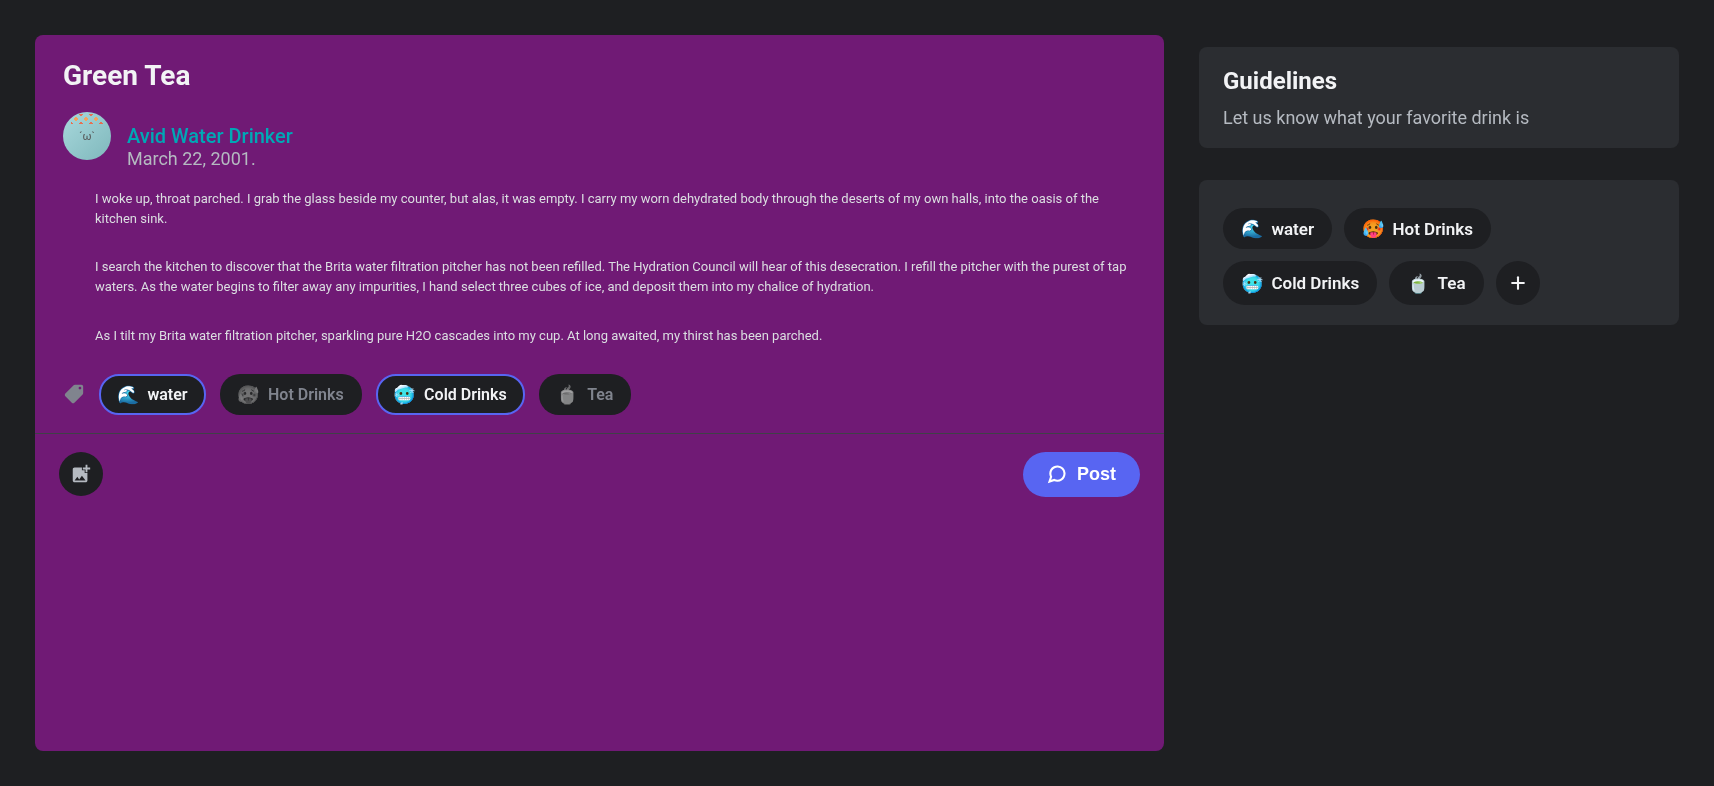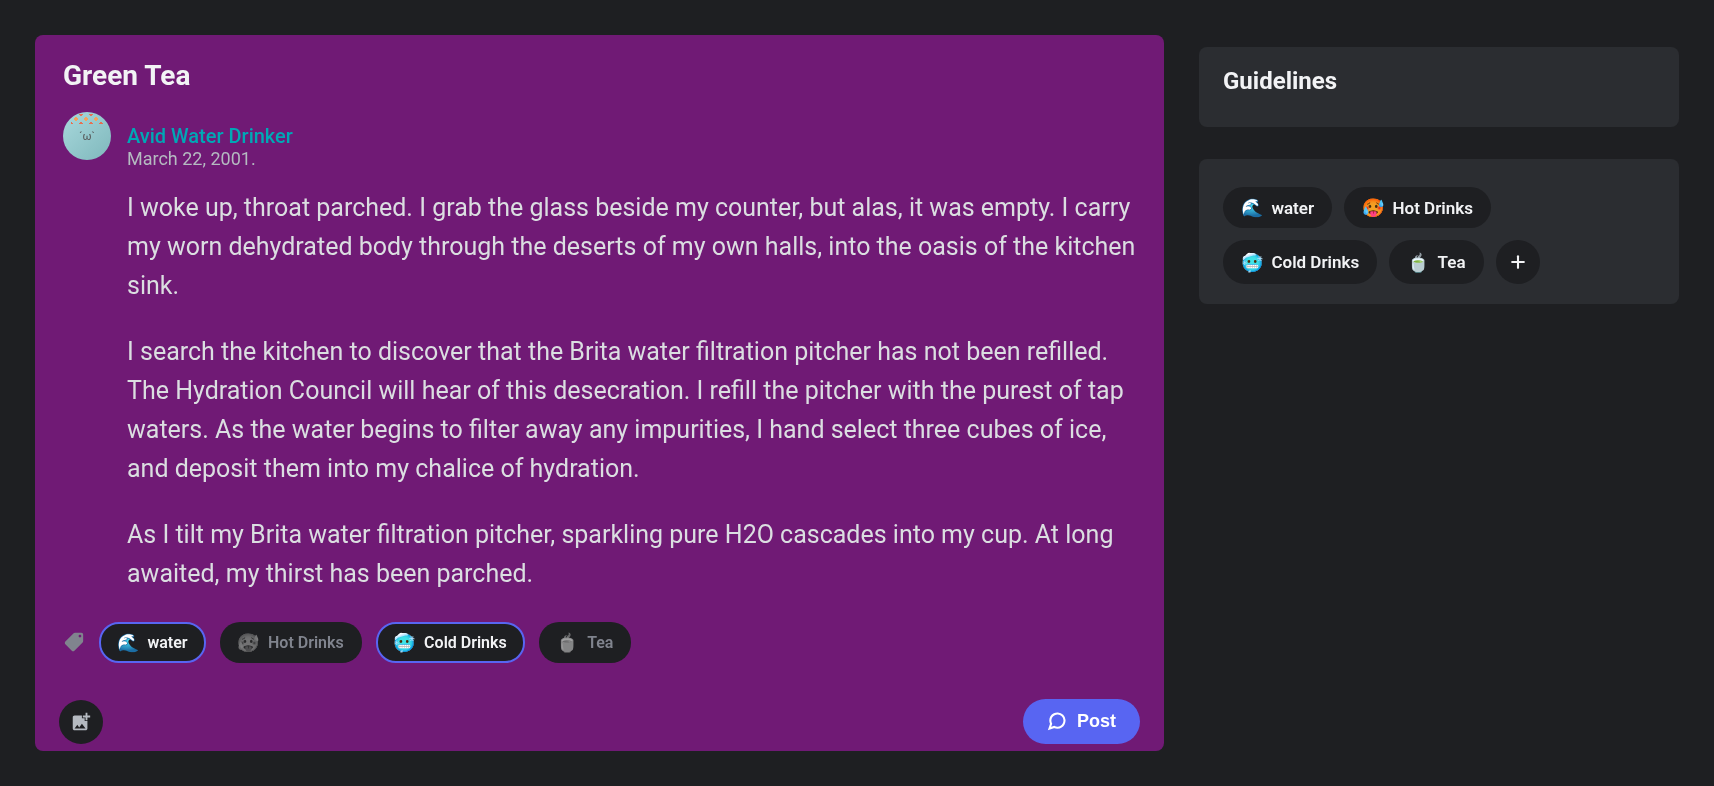--- a/index.html
+++ b/index.html
@@ -79,23 +79,23 @@
       color: #00a8b5;
       font-size: 20px;
       font-weight: 500;
       cursor: pointer;
     }
     .post-date {
       color: #b5bac1;
       font-size: 18px;
     }
     .post-body {
-      margin-left: 64px;
+      margin-left: 32px;
       color: #dbdee1;
-      font-size: 25px;
+      font-size: 13px;
       line-height: 1.55;
     }
     .post-body p {
       margin-bottom: 28px;
     }
     .tag-row {
       display: flex;
       align-items: center;
       gap: 14px;
       margin-top: 22px;
@@ -132,21 +132,21 @@
     .emoji {
       font-size: 18px;
     }
     .divider {
       height: 1px;
       background: #3f4147;
       margin: 0;
     }
     .footer-row {
       display: flex;
-      align-items: flex-end;
+      align-items: center;
       justify-content: space-between;
       padding: 18px 24px;
     }
     .attach-btn {
       width: 44px;
       height: 44px;
       border-radius: 50%;
       background: #1e1f22;
       display: flex;
       align-items: center;
@@ -282,20 +282,21 @@
         <path d="M21 11.5a8.38 8.38 0 0 1-.9 3.8 8.5 8.5 0 0 1-7.6 4.7 8.38 8.38 0 0 1-3.8-.9L3 21l1.9-5.7a8.38 8.38 0 0 1-.9-3.8 8.5 8.5 0 0 1 4.7-7.6 8.38 8.38 0 0 1 3.8-.9h.5a8.48 8.48 0 0 1 8 8v.5z"></path>
       </svg>
       <span>Post</span>
     </button>
   </div>
 </div>
 
 <div class="sidebar">
   <div class="side-card">
     <div class="side-title">Guidelines</div>
+    <div class="side-text">Let us know what your favorite drink is</div>
   </div>
 
   <div class="side-card">
     <div class="side-tags">
       <span class="side-tag">
         <span class="emoji">🌊</span>
         <span>water</span>
       </span>
       <span class="side-tag">
         <span class="emoji">🥵</span>

